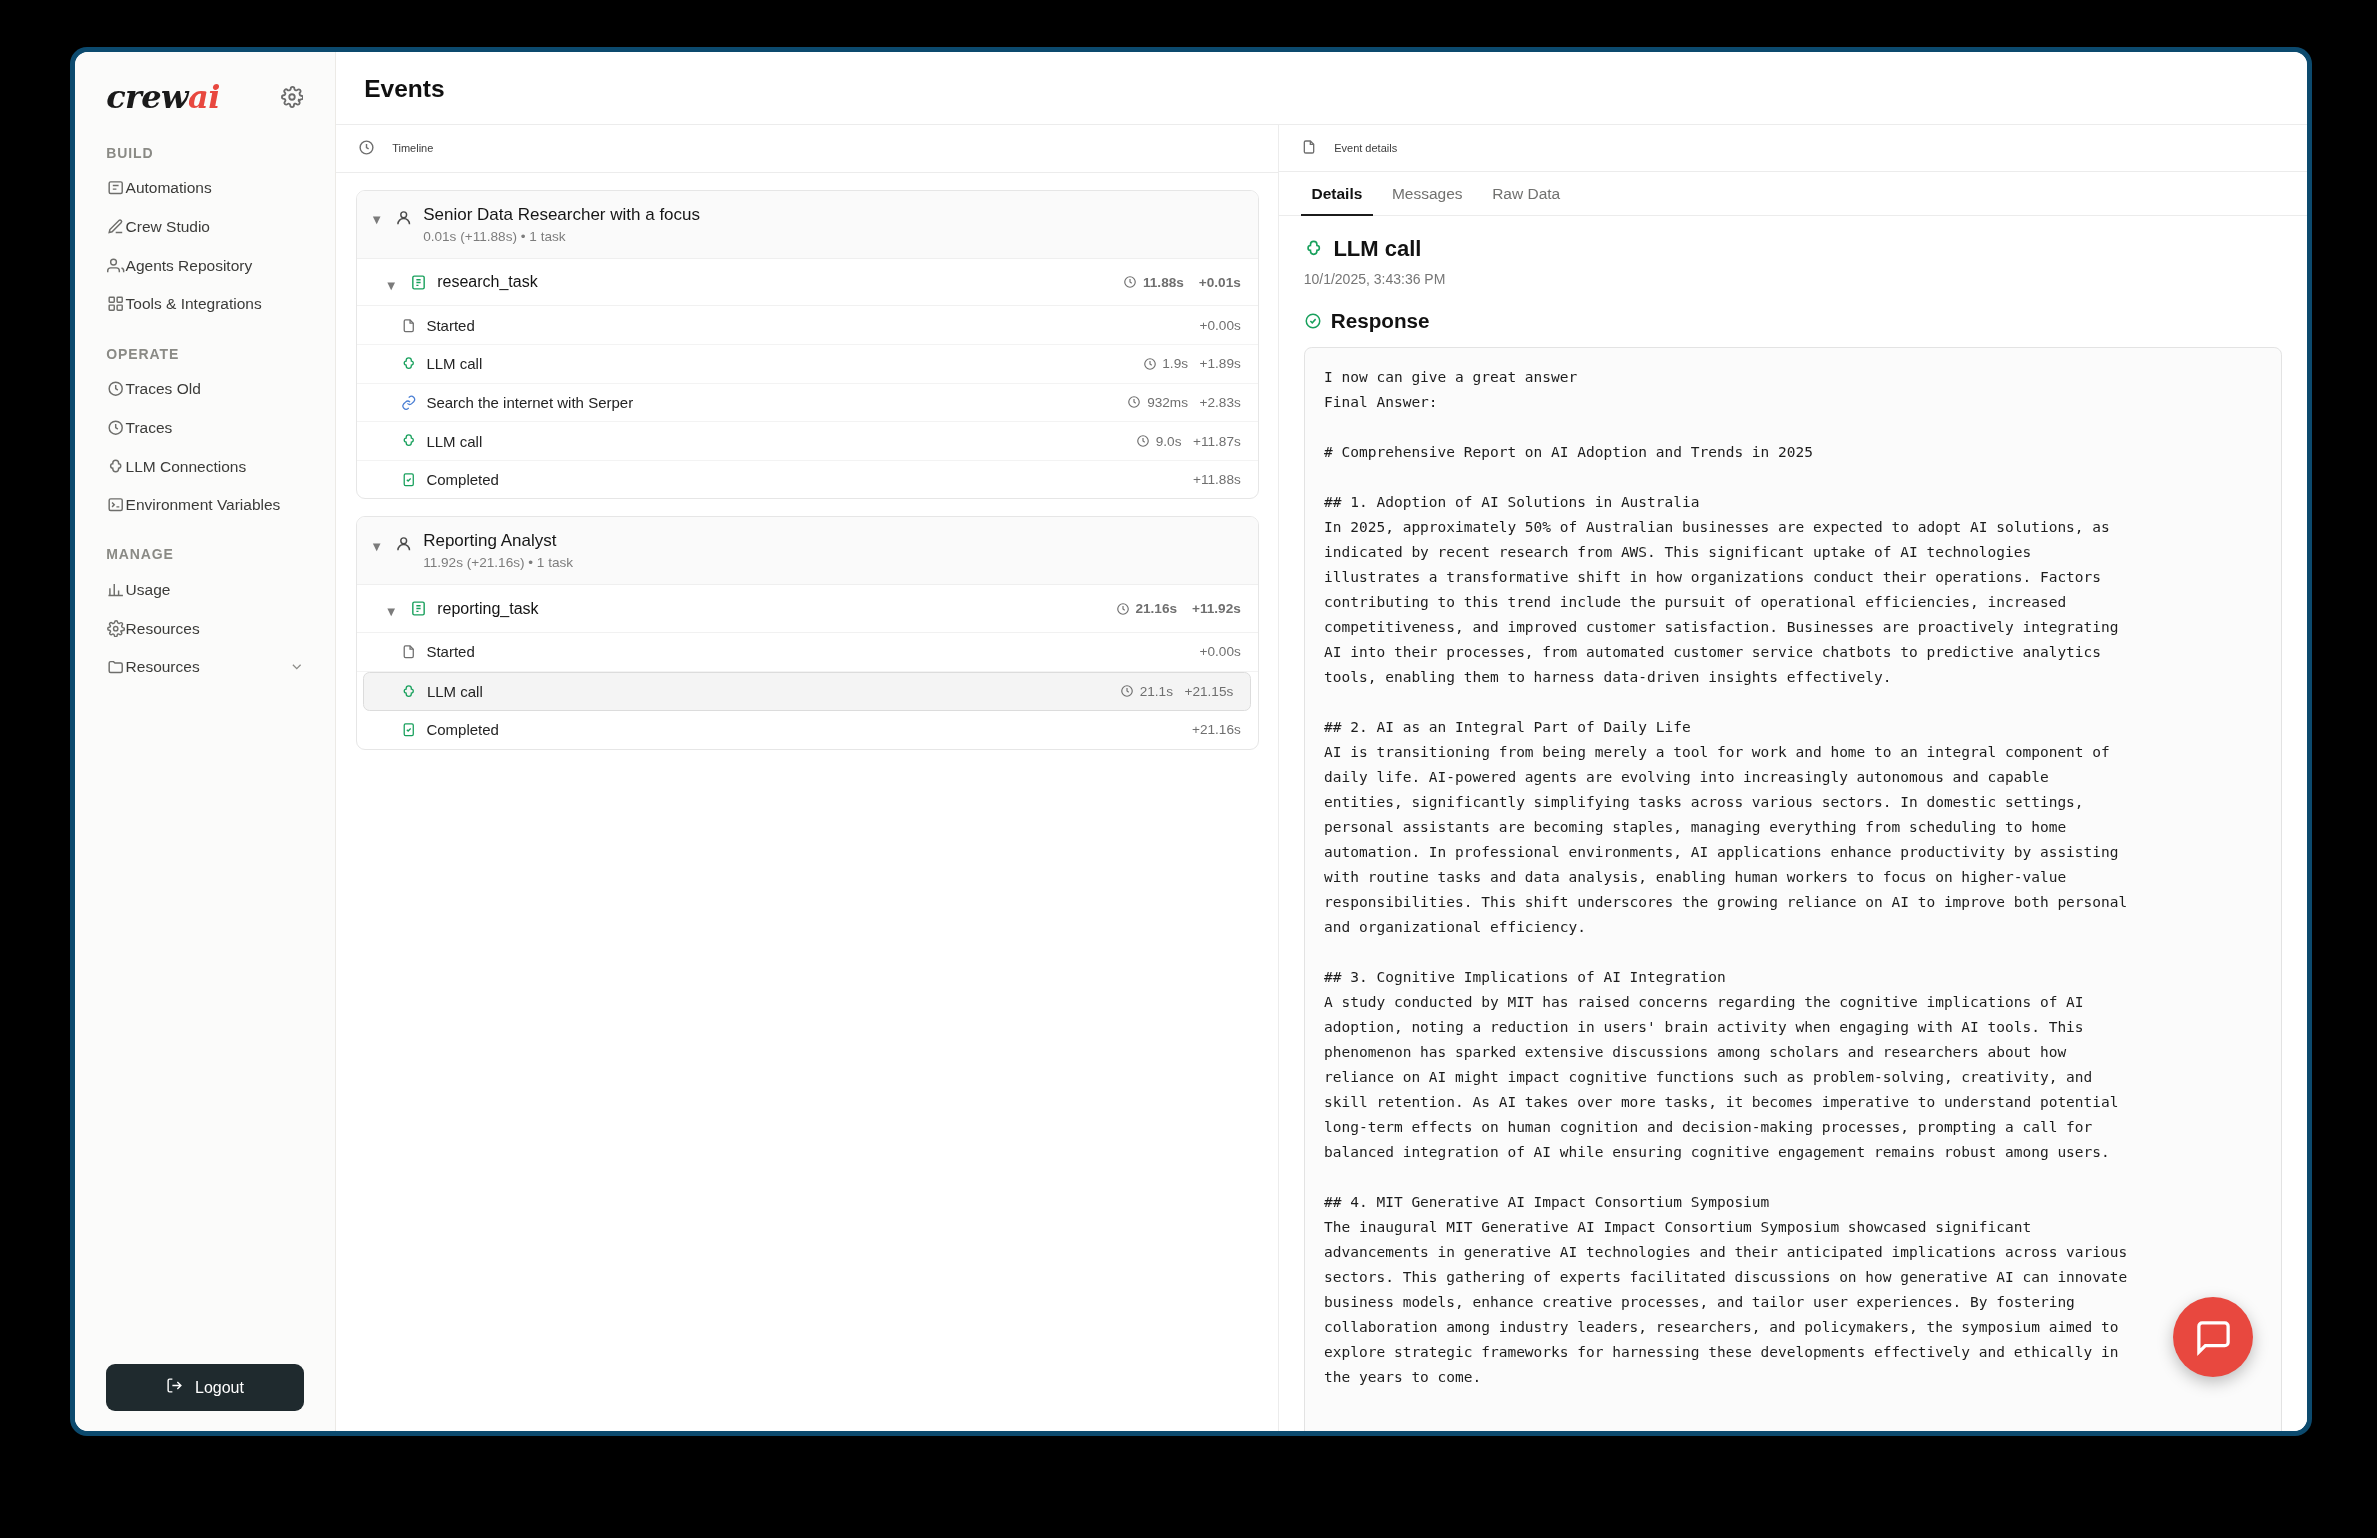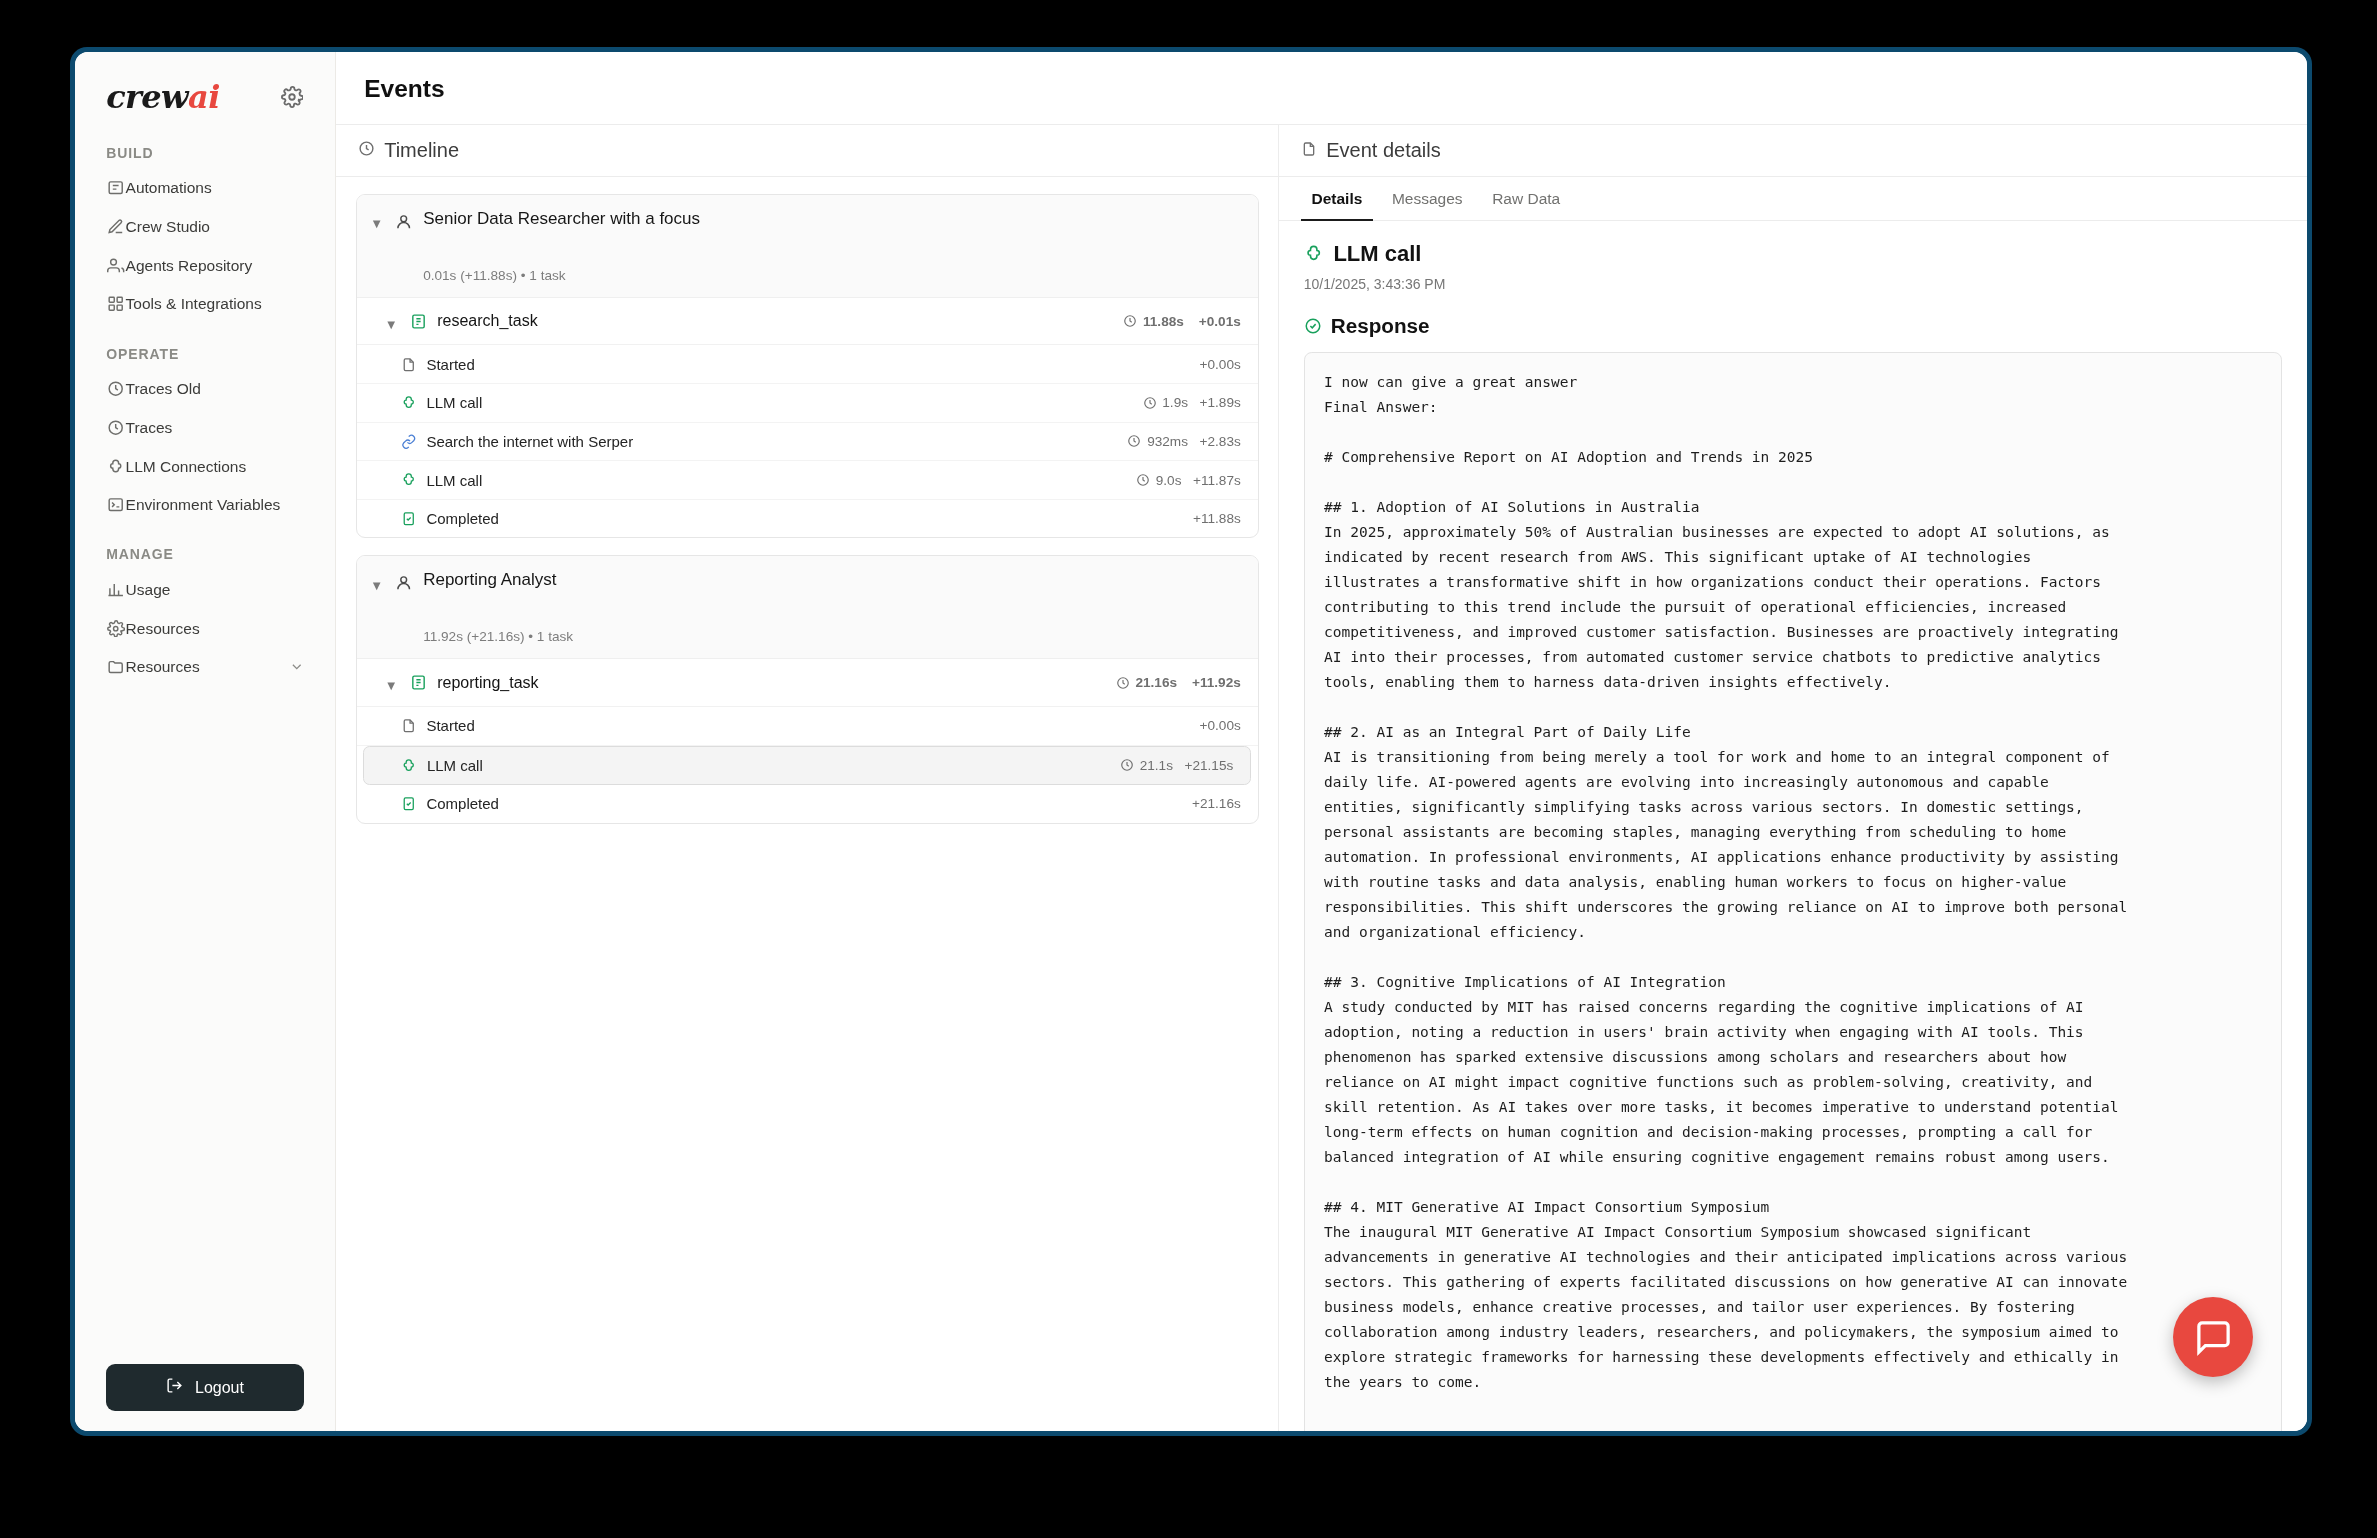--- a/index.html
+++ b/index.html
@@ -115,24 +115,24 @@
   }
   .pane-left {
     width: 943px;
     flex: 0 0 943px;
     border-right: 1.3px solid #ececec;
     display: flex; flex-direction: column;
     min-height: 0;
   }
   .pane-right { flex: 1 1 auto; display: flex; flex-direction: column; min-width: 0; }
   .pane-head {
-    display: flex; align-items: center; gap: 9px;
+    display: flex; align-items: center; gap: 17px;
     padding: 14px 22px;
     border-bottom: 1.3px solid #ececec;
-    font-size: 20px;
+    font-size: 11px;
     color: #3c3c3c;
   }
   .pane-body { flex: 1 1 auto; overflow: hidden; padding: 17px 19.4px; }
 
   
   .tl-card {
     border: 1.3px solid #e6e6e6;
     border-radius: 9px;
     margin-bottom: 17px;
     overflow: hidden;
@@ -147,21 +147,21 @@
   }
   .caret {
     width: 17px; height: 17px; flex: 0 0 17px;
     margin-top: 6.5px;
     display: flex; align-items: center; justify-content: center;
     color: #7b7b7b; font-size: 13px;
   }
   .agent-ico { margin-top: 3.9px; color: #4b4b4b; }
   .agent-txt { display: flex; flex-direction: column; gap: 3.9px; }
   .agent-name { font-size: 17px; color: #161616; }
-  .agent-sub { font-size: 13.6px; color: #7c7c7c; margin-top: 35px; }
+  .agent-sub { font-size: 13.6px; color: #7c7c7c; }
 
   .tl-task {
     display: flex; align-items: center; gap: 10.3px;
     padding: 11.6px 17px 11.6px 26px;
     border-bottom: 1.3px solid #f1f1f1;
     cursor: pointer;
   }
   .task-name { font-size: 16px; color: #141414; }
   .task-right { margin-left: auto; display: flex; align-items: flex-end; gap: 15px; font-weight: bold; }
   .dur { display: flex; align-items: center; gap: 5.8px; font-size: 13.6px; color: #6f6f6f; }

